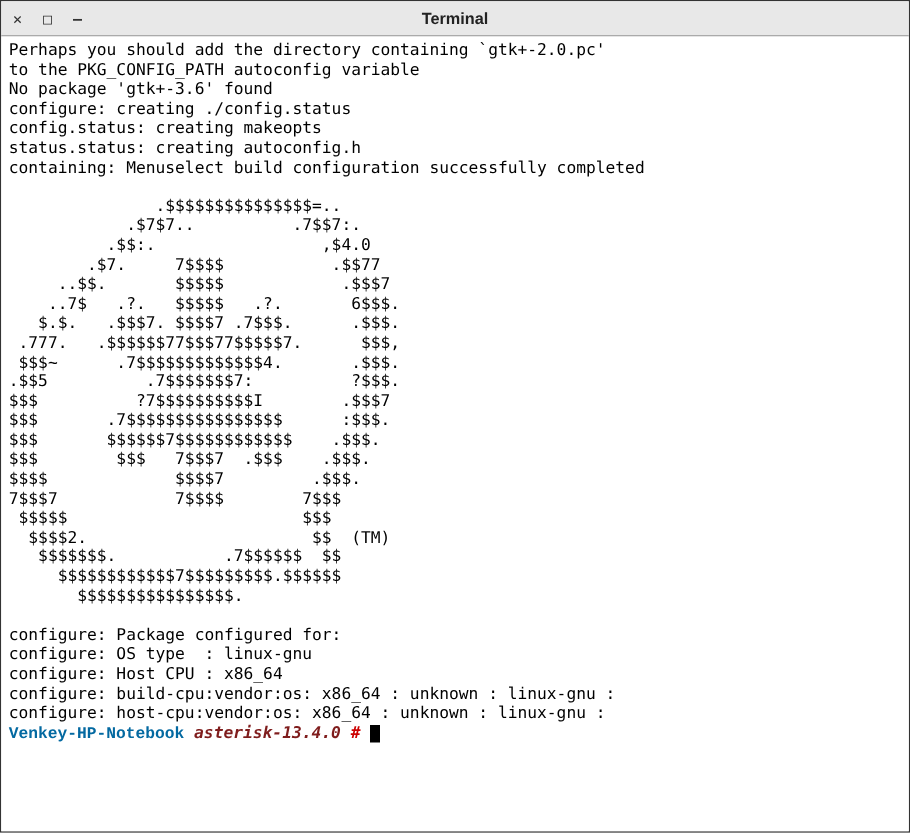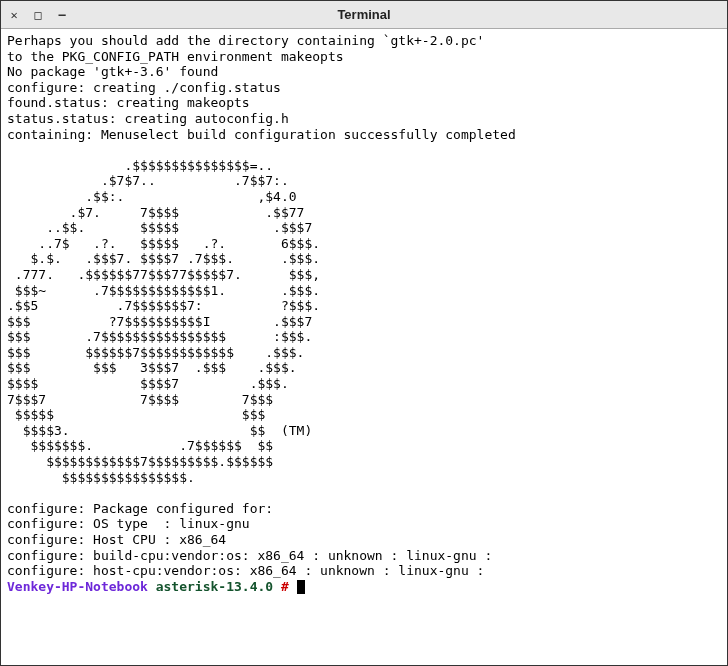--- a/index.html
+++ b/index.html
@@ -62,26 +62,28 @@
       background: #fff;
       color: #000;
       padding: 4px 6px;
       font-family: "DejaVu Sans Mono", "Liberation Mono", monospace;
       font-size: 13px;
       line-height: 1.2;
       white-space: pre;
       overflow: hidden;
     }
     .prompt-host {
-      color: #6d28d9;
+      color: #0369a1;
       font-weight: bold;
+      font-family: Liberation Mono, monospace;
     }
     .prompt-dir {
-      color: #14532d;
+      color: #7f1d1d;
       font-weight: bold;
+      font-style: italic;
     }
     .prompt-sym {
       color: #c00;
       font-weight: bold;
     }
     .cursor {
       display: inline-block;
       width: 8px;
       height: 14px;
       background: #000;
@@ -94,45 +96,45 @@
 <div class="window">
   <div class="titlebar">
     <div class="window-controls">
       <div class="window-control">✕</div>
       <div class="window-control">□</div>
       <div class="window-control">–</div>
     </div>
     <div class="window-title">Terminal</div>
   </div>
   <div class="terminal-content"><span>Perhaps you should add the directory containing `gtk+-2.0.pc'</span>
-<span>to the PKG_CONFIG_PATH environment makeopts</span>
+<span>to the PKG_CONFIG_PATH autoconfig variable</span>
 <span>No package 'gtk+-3.6' found</span>
 <span>configure: creating ./config.status</span>
-<span>found.status: creating makeopts</span>
+<span>config.status: creating makeopts</span>
 <span>status.status: creating autoconfig.h</span>
 <span>containing: Menuselect build configuration successfully completed</span>
 <span></span>
 <span>               .$$$$$$$$$$$$$$$=..</span>
 <span>            .$7$7..          .7$$7:.</span>
 <span>          .$$:.                 ,$4.0</span>
 <span>        .$7.     7$$$$           .$$77</span>
 <span>     ..$$.       $$$$$            .$$$7</span>
 <span>    ..7$   .?.   $$$$$   .?.       6$$$.</span>
 <span>   $.$.   .$$$7. $$$$7 .7$$$.      .$$$.</span>
 <span> .777.   .$$$$$$77$$$77$$$$$7.      $$$,</span>
-<span> $$$~      .7$$$$$$$$$$$$$1.       .$$$.</span>
+<span> $$$~      .7$$$$$$$$$$$$$4.       .$$$.</span>
 <span>.$$5          .7$$$$$$$7:          ?$$$.</span>
 <span>$$$          ?7$$$$$$$$$$I        .$$$7</span>
 <span>$$$       .7$$$$$$$$$$$$$$$$      :$$$.</span>
 <span>$$$       $$$$$$7$$$$$$$$$$$$    .$$$.</span>
-<span>$$$        $$$   3$$$7  .$$$    .$$$.</span>
+<span>$$$        $$$   7$$$7  .$$$    .$$$.</span>
 <span>$$$$             $$$$7         .$$$.</span>
 <span>7$$$7            7$$$$        7$$$</span>
 <span> $$$$$                        $$$</span>
-<span>  $$$$3.                       $$  (TM)</span>
+<span>  $$$$2.                       $$  (TM)</span>
 <span>   $$$$$$$.           .7$$$$$$  $$</span>
 <span>     $$$$$$$$$$$$7$$$$$$$$$.$$$$$$</span>
 <span>       $$$$$$$$$$$$$$$$.</span>
 <span></span>
 <span>configure: Package configured for:</span>
 <span>configure: OS type  : linux-gnu</span>
 <span>configure: Host CPU : x86_64</span>
 <span>configure: build-cpu:vendor:os: x86_64 : unknown : linux-gnu :</span>
 <span>configure: host-cpu:vendor:os: x86_64 : unknown : linux-gnu :</span>
 <span class="prompt-host">Venkey-HP-Notebook</span> <span class="prompt-dir">asterisk-13.4.0</span> <span class="prompt-sym">#</span> <span class="cursor"></span></div>

